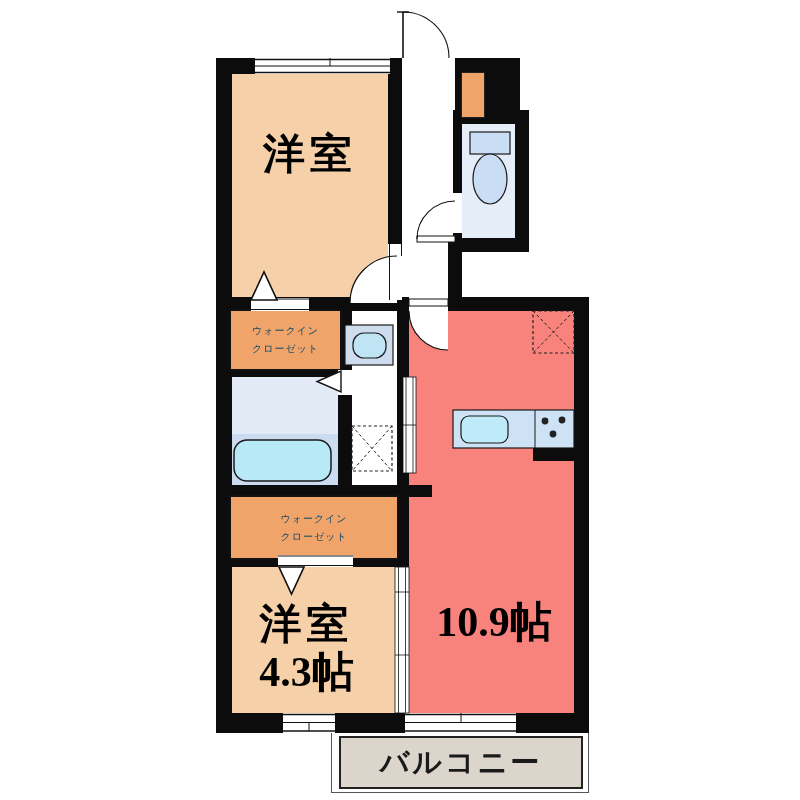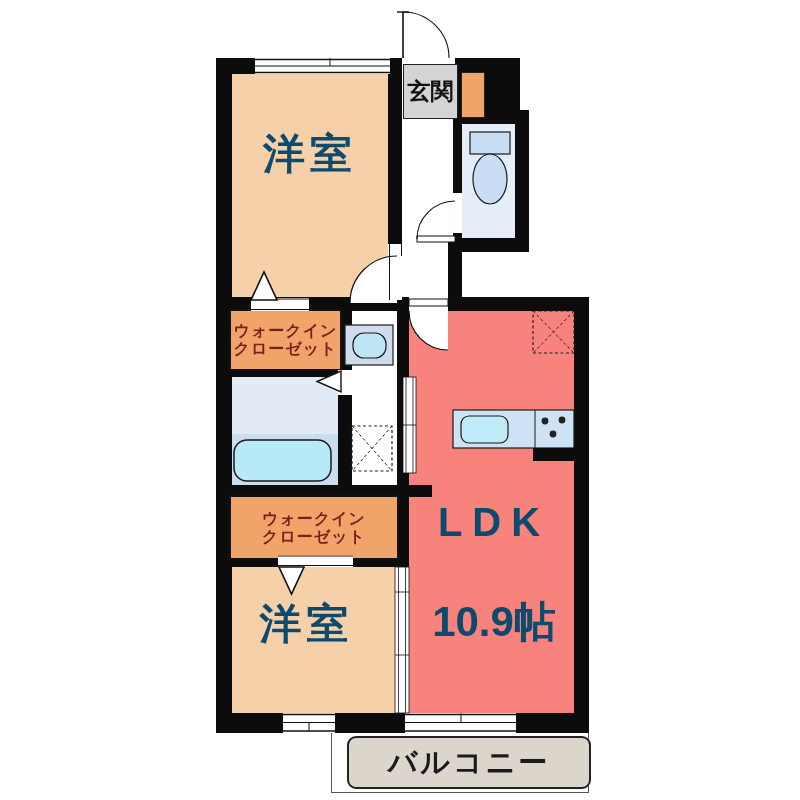--- a/index.html
+++ b/index.html
@@ -9,26 +9,26 @@
   .wall{position:absolute;background:#0c0c0c;z-index:20;}
   .gap{position:absolute;background:#ffffff;z-index:25;}
   .bg-bedroom{background:#f6d0a9;}
   .bg-ldk{background:#f8827c;}
   .bg-toilet{background:#e4edf8;}
   .bg-bathtop{background:#e2eaf6;}
   .bg-bathfloor{background:#ccdcf0;}
   .bg-white{background:#ffffff;}
   .closet-box{position:absolute;background:#f1a469;border:2px solid #111;z-index:22;
               display:flex;flex-direction:column;align-items:center;justify-content:center;}
-  .closet-box .cl{font-size:16px;font-weight:bold;color:#7f1d1d;line-height:18px;letter-spacing:1px;}
+  .closet-box .cl{font-size:10px;font-weight:normal;color:#0c4a6e;line-height:18px;letter-spacing:1px;}
   .genkan{position:absolute;background:#d4d4d6;border:1.5px solid #222;z-index:26;
           display:flex;align-items:center;justify-content:center;font-size:23px;font-weight:bold;color:#111;}
   .shoe{position:absolute;background:#f1a469;border:1.5px solid #222;z-index:26;}
   svg.overlay{position:absolute;left:0;top:0;z-index:30;}
-  .label{position:absolute;z-index:40;color:#0c4a6e;font-weight:bold;text-align:center;white-space:nowrap;}
+  .label{position:absolute;z-index:40;color:#000000;font-weight:bold;text-align:center;white-space:nowrap;font-family:Liberation Serif, serif;}
   .balcony-outer{position:absolute;border:1.5px solid #555;z-index:5;background:#fff;}
   .balcony-inner{position:absolute;background:#dbd5cb;border:2px solid #222;z-index:6;
                  display:flex;align-items:center;justify-content:center;}
   .balcony-inner .bt{font-size:29px;font-weight:bold;color:#1a1a1a;letter-spacing:3px;}
 </style>
 </head>
 <body>
 
 <div class="canvas">
 
@@ -36,21 +36,21 @@
   <div class="fill bg-white" style="left:402px;top:58px;width:60px;height:253px;"></div>
   <div class="fill bg-toilet" style="left:458px;top:120px;width:63px;height:124px;"></div>
   <div class="fill bg-ldk" style="left:409px;top:297px;width:180px;height:200px;"></div>
   <div class="fill bg-ldk" style="left:395px;top:497px;width:194px;height:216px;"></div>
   <div class="fill bg-white" style="left:352px;top:311px;width:45px;height:186px;"></div>
   <div class="fill bg-bathtop" style="left:218px;top:374px;width:134px;height:60px;"></div>
   <div class="fill bg-bathfloor" style="left:218px;top:434px;width:134px;height:51px;"></div>
   <div class="fill bg-bedroom" style="left:218px;top:565px;width:177px;height:148px;"></div>
 
   <div class="balcony-outer" style="left:331px;top:729px;width:256px;height:62px;"></div>
-  <div class="balcony-inner" style="left:347px;top:736px;width:240px;height:49px;border-radius:9px;">
+  <div class="balcony-inner" style="left:339px;top:736px;width:240px;height:49px;">
     <span class="bt">バルコニー</span>
   </div>
 
   <div class="wall" style="left:216px;top:58px;width:39px;height:16px;"></div>
   <div class="wall" style="left:388px;top:58px;width:14px;height:186px;"></div>
   <div class="wall" style="left:388px;top:297px;width:14px;height:14px;"></div>
   <div class="wall" style="left:455px;top:58px;width:65px;height:66px;"></div>
   <div class="wall" style="left:453px;top:110px;width:76px;height:14px;"></div>
   <div class="wall" style="left:515px;top:110px;width:14px;height:142px;"></div>
   <div class="wall" style="left:448px;top:238px;width:81px;height:14px;"></div>
@@ -82,23 +82,20 @@
 
   <div class="closet-box" style="left:229px;top:309px;width:109px;height:58px;">
     <span class="cl">ウォークイン</span>
     <span class="cl">クローゼット</span>
   </div>
   <div class="closet-box" style="left:229px;top:495px;width:166px;height:61px;">
     <span class="cl">ウォークイン</span>
     <span class="cl">クローゼット</span>
   </div>
 
-  <div class="genkan" style="left:403px;top:64px;width:53px;height:53px;">
-    <span>玄関</span>
-  </div>
   <div class="shoe" style="left:461px;top:72px;width:22px;height:44px;"></div>
 
   <svg class="overlay" width="800" height="800" viewBox="0 0 800 800">
 
     <g>
       <rect x="255" y="58" width="135" height="16" fill="#fff"></rect>
       <line x1="255" y1="59.5" x2="390" y2="59.5" stroke="#111" stroke-width="1.6"></line>
       <line x1="255" y1="72.5" x2="390" y2="72.5" stroke="#111" stroke-width="1.6"></line>
       <line x1="255" y1="66" x2="390" y2="66" stroke="#111" stroke-width="1"></line>
       <line x1="330" y1="58" x2="330" y2="66" stroke="#111" stroke-width="1"></line>
@@ -210,18 +207,18 @@
       <rect x="461" y="416" width="47" height="27" rx="8" fill="#bfeaf8" stroke="#1a1a1a" stroke-width="1.2"></rect>
       <circle cx="545" cy="421" r="3.4" fill="#222"></circle>
       <circle cx="562" cy="420" r="3.4" fill="#222"></circle>
       <circle cx="553" cy="434" r="3.4" fill="#222"></circle>
       <rect x="533" y="448" width="44" height="13" fill="#0c0c0c"></rect>
     </g>
   </svg>
 
   <div class="label" style="left:218px;top:126px;width:184px;font-size:42px;letter-spacing:5px;">洋室</div>
 
-  <div class="label" style="left:404px;top:500px;width:180px;font-size:40px;letter-spacing:10px;">LDK</div>
   <div class="label" style="left:404px;top:549px;width:180px;font-size:42px;margin-top:45px;">10.9帖</div>
 
   <div class="label" style="left:218px;top:596px;width:177px;font-size:42px;letter-spacing:5px;">洋室</div>
+  <div class="label" style="left:218px;top:644px;width:177px;font-size:42px;">4.3帖</div>
 
 </div>
 
 </body></html>

